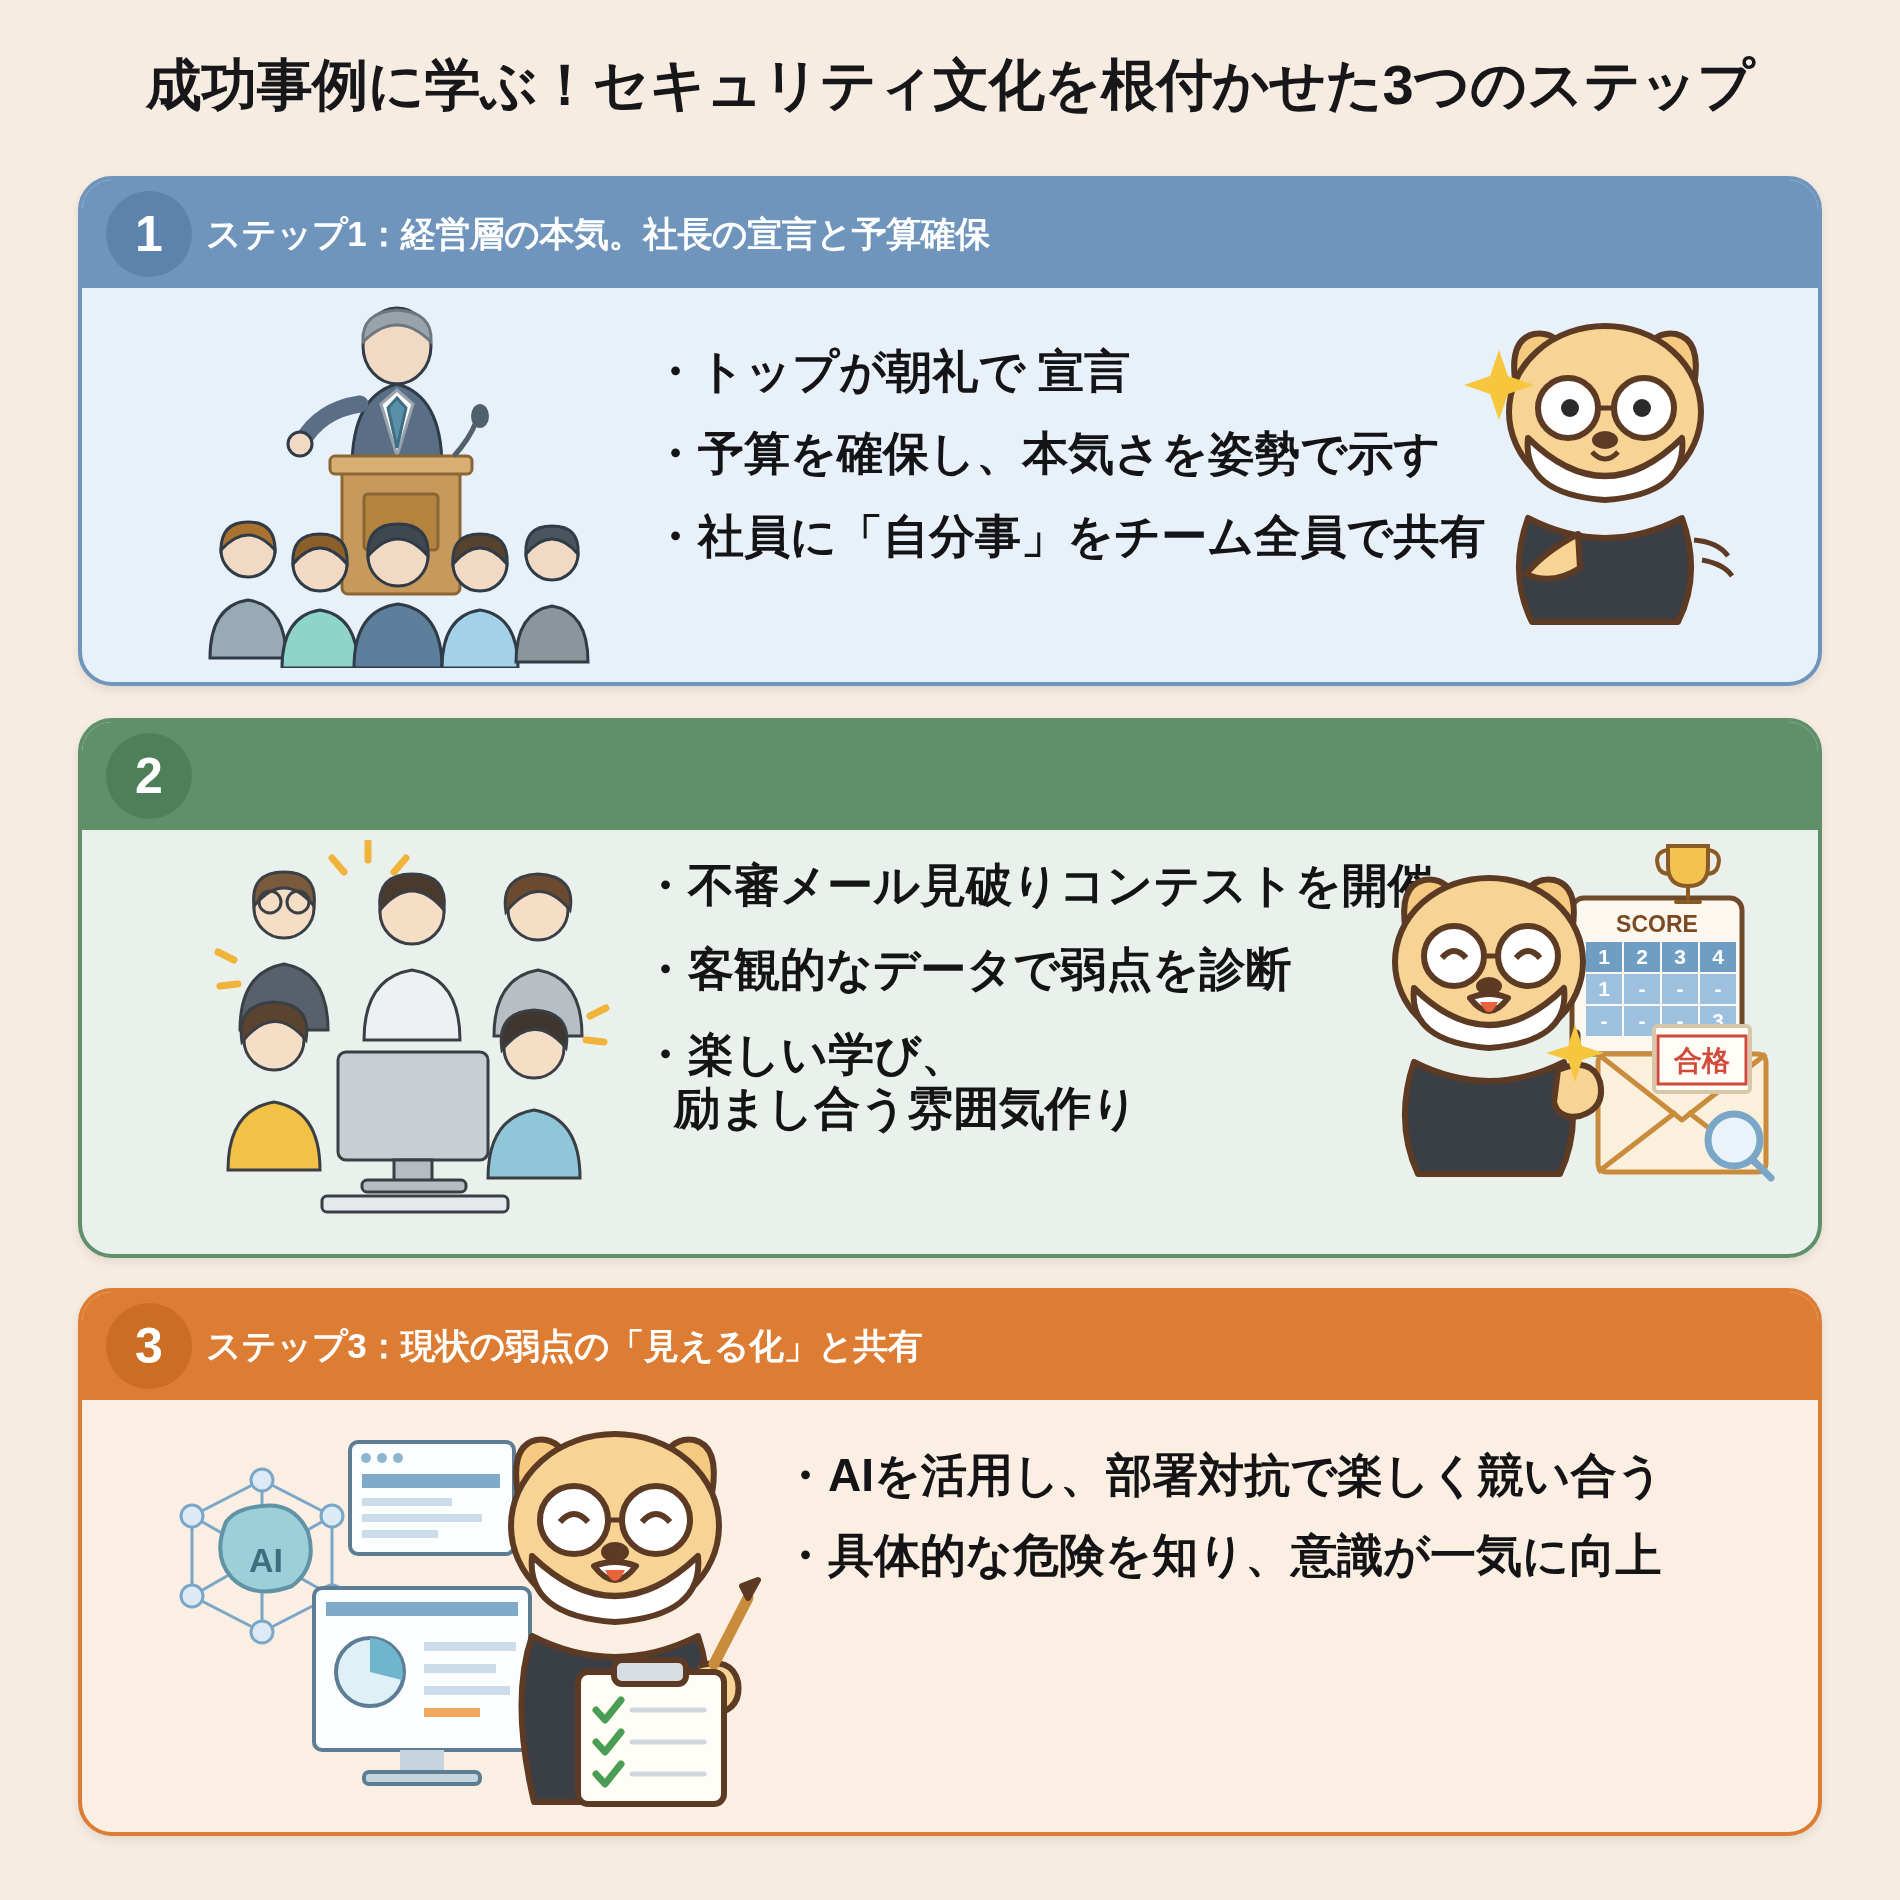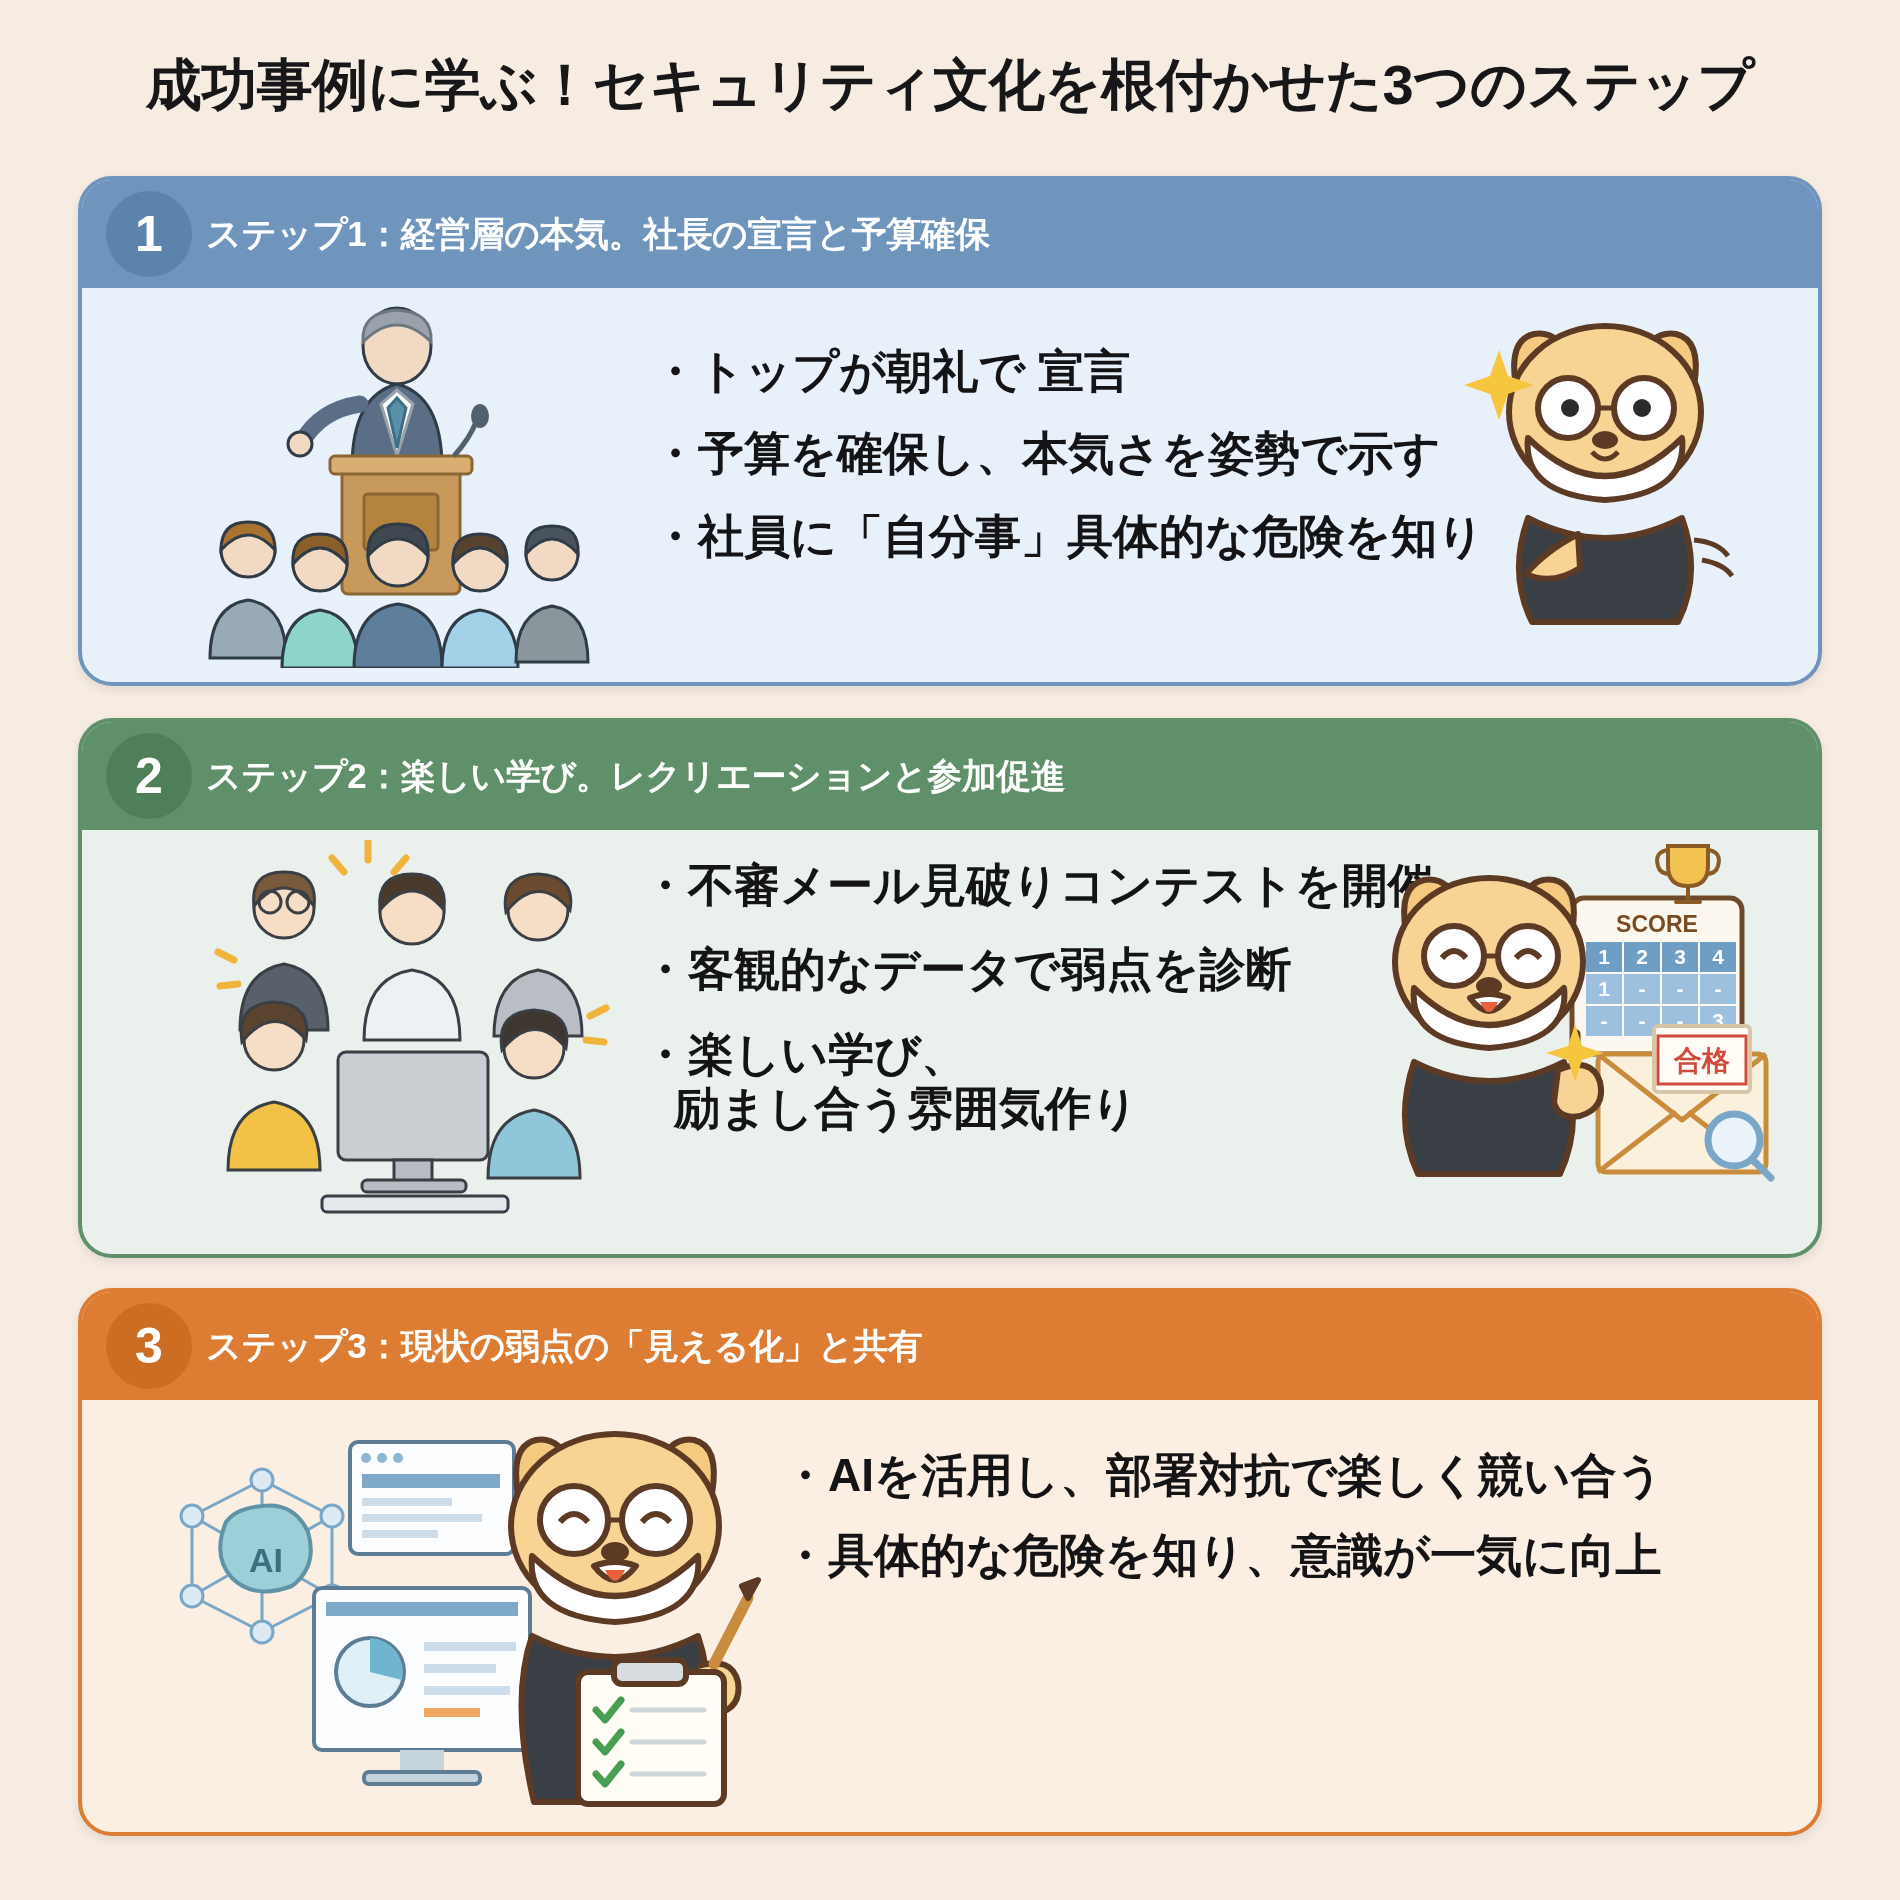--- a/index.html
+++ b/index.html
@@ -172,21 +172,21 @@
           <path d="M250 370 q0 -52 38 -58 q38 6 38 58z" fill="#a3d2e8"></path>
           <circle cx="360" cy="256" r="26" fill="#f2d9c4"></circle>
             <path d="M334 256 q26 -30 52 0 q2 -28 -26 -28 q-28 0 -26 28z" fill="#4a545e"></path>
           <path d="M324 364 q0 -50 36 -56 q36 6 36 56z" fill="#8a959c"></path>
         </g>
       </svg>
 
       <ul class="bullets c1-bullets">
         <li>・トップが朝礼で 宣言</li>
         <li>・予算を確保し、本気さを姿勢で示す</li>
-        <li>・社員に「自分事」具体的な危険を知り</li>
+        <li>・社員に「自分事」をチーム全員で共有</li>
       </ul>
 
       <svg class="illus c1-mascot" viewBox="0 0 330 330">
         <g stroke="#5c3a23" stroke-width="6" stroke-linejoin="round">
           <path d="M58 78 q-8 -46 18 -52 q24 -4 36 26z" fill="#f5c97f"></path>
           <path d="M236 78 q8 -46 -18 -52 q-24 -4 -36 26z" fill="#f5c97f"></path>
           <ellipse cx="147" cy="104" rx="96" ry="86" fill="#f7d394"></ellipse>
           <path d="M70 130 q77 76 154 0 q6 56 -77 62 q-83 -6 -77 -62z" fill="#ffffff"></path>
           <path d="M70 210 q-20 56 4 104 h146 q24 -48 4 -104 q-77 40 -154 0z" fill="#3a3f45"></path>
           <circle cx="110" cy="100" r="30" fill="#fff"></circle>
@@ -201,21 +201,20 @@
           <path d="M244 252 q22 4 30 16" fill="none" stroke-width="5"></path>
         </g>
         <path d="M32 68 l9 -26 l9 26 l26 9 l-26 9 l-9 26 l-9 -26 l-26 -9z" fill="#f6c63f"></path>
       </svg>
     </div>
   </div>
 
   <div class="card card-2">
     <div class="card-head">
       <div class="step-badge">2</div>
-      <div class="card-head-title">ステップ2：楽しい学び。レクリエーションと参加促進</div>
     </div>
     <div class="card-body">
 
       <svg class="illus c2-people" viewBox="0 0 400 380">
         <g stroke="#3a3f45" stroke-width="3">
           <circle cx="72" cy="68" r="30" fill="#f6ddc6"></circle>
           <path d="M42 66 q30 -36 60 0 q4 -34 -30 -34 q-34 0 -30 34z" fill="#7a5a3c"></path>
           <path d="M28 190 q0 -58 44 -66 q44 8 44 66z" fill="#58606c"></path>
           <circle cx="58" cy="62" r="11" fill="none"></circle>
             <circle cx="86" cy="62" r="11" fill="none"></circle>

